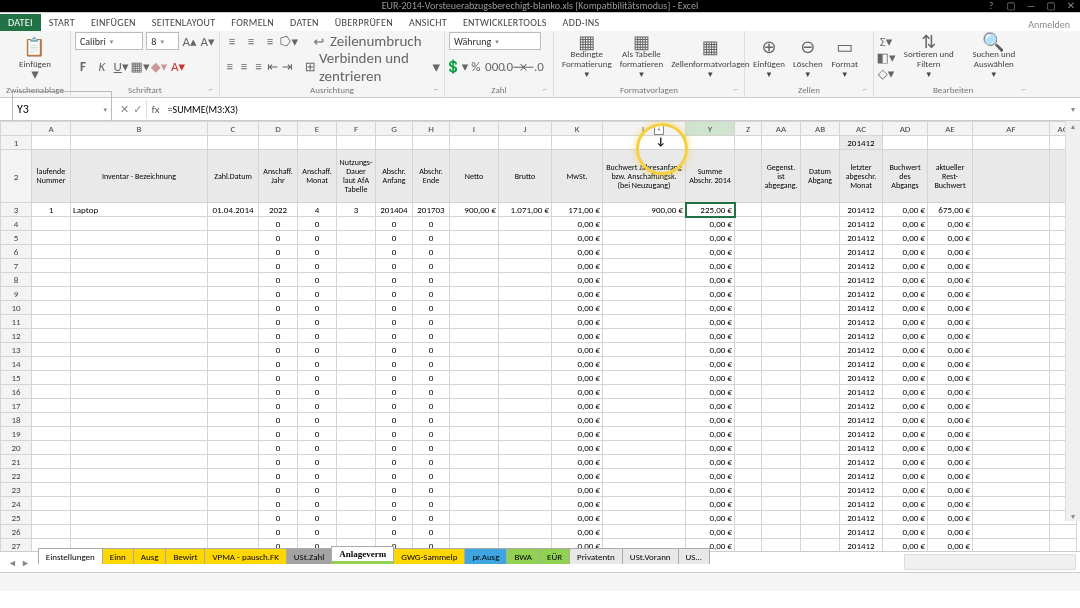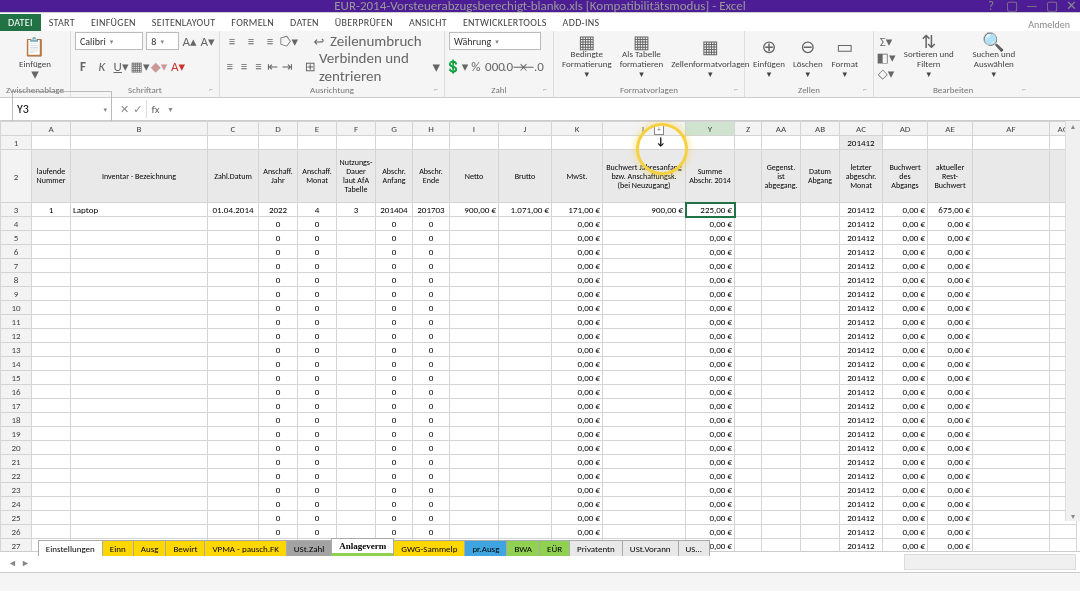--- a/index.html
+++ b/index.html
@@ -1,16 +1,16 @@
 <!DOCTYPE html>
 <html><head>
 <meta charset="utf-8">
 <style>
 html,body{margin:0;padding:0;font-family:"Segoe UI",Calibri,sans-serif;font-size:11px;background:#fff;user-select:none;overflow:hidden;width:1080px;height:608px}
-.titlebar{height:12px;background:#4c1d95;border-bottom:1px solid #ccc;position:relative;font-size:13px;color:#999;text-align:center;line-height:11px;overflow:hidden}
+.titlebar{height:12px;background:#000000;border-bottom:1px solid #ccc;position:relative;font-size:10px;color:#999;text-align:center;line-height:11px;overflow:hidden}
 .titlebar-controls{position:absolute;right:4px;top:0;display:flex;gap:10px}
 .titlebar-controls span{width:10px;text-align:center;color:#888}
 
 .tabstrip{height:18px;background:#fff;display:flex;align-items:flex-end;font-size:10px}
 .tabstrip .tab{padding:2px 8px;color:#444;text-transform:uppercase;letter-spacing:.3px}
 .tabstrip .tab.file{background:#217346;color:#fff}
 .tabstrip .sign{margin-left:auto;margin-right:10px;color:#888}
 
 .ribbon{height:66px;background:#f5f5f5;border-bottom:1px solid #ccc;display:flex}
 .rgroup{border-right:1px solid #ddd;display:flex;flex-direction:column;justify-content:space-between;padding:2px 4px 1px}
@@ -46,21 +46,21 @@
 .highlight-ring{position:absolute;width:46px;height:46px;border:3px solid #f5d040;border-radius:50%;pointer-events:none;left:636px;top:2px;box-shadow:0 0 6px 2px rgba(245,208,64,.4)}
 .expand-dot{position:absolute;width:8px;height:8px;border:1px solid #888;background:#fff;font-size:7px;text-align:center;line-height:8px;color:#666;left:654px;top:4px}
 .expand-arrow{position:absolute;font-size:11px;font-weight:bold;color:#000;left:656px;top:14px}
 .vscroll{position:absolute;right:0;top:0;width:14px;height:400px;background:#f0f0f0;border-left:1px solid #ddd}
 .vscroll::before{content:"▴";position:absolute;top:0;width:100%;text-align:center;font-size:8px;color:#888}
 .vscroll::after{content:"▾";position:absolute;bottom:0;width:100%;text-align:center;font-size:8px;color:#888}
 
 .sheetbar{height:20px;background:#fff;border-top:1px solid #ccc;display:flex;align-items:center;font-size:9px}
 .sheetbar .nav{display:flex;gap:4px;padding:0 8px;color:#888}
 .sheetbar .tabs{display:flex;align-items:flex-end;height:20px}
-.sheetbar .st{padding:2px 7px;border:1px solid #aaa;border-bottom:none;margin-right:-1px;background:#eee;position:relative;bottom:16px}
+.sheetbar .st{padding:2px 7px;border:1px solid #aaa;border-bottom:none;margin-right:-1px;background:#eee;position:relative;bottom:8px}
 .sheetbar .hscroll{margin-left:auto;width:170px;height:14px;background:#f0f0f0;border:1px solid #ddd;margin-right:4px;position:relative}
 
 .statusbar{height:18px;background:#f5f5f5;border-top:1px solid #ccc}
 </style>
 </head>
 <body>
 
 <div class="titlebar">
   <span>EUR-2014-Vorsteuerabzugsberechigt-blanko.xls [Kompatibilitätsmodus] - Excel</span>
   <div class="titlebar-controls">
@@ -184,20 +184,21 @@
 
 <div class="fbar">
   <div class="namebox">
       <span>Y3</span>
     </div>
   <div class="fx-controls">
     <span>✕</span>
     <span>✓</span>
   </div>
   <span class="fxlabel">fx</span>
+  <div class="formulainput">=SUMME(M3:X3)</div>
   <div class="formulainput-expand">▾</div>
 </div>
 
 <div class="gridwrap">
   <div class="expand-dot">+</div>
   <div class="expand-arrow">↓</div>
   <div class="highlight-ring"></div>
   <table class="grid" id="grid">
       <tbody>
         <tr>

